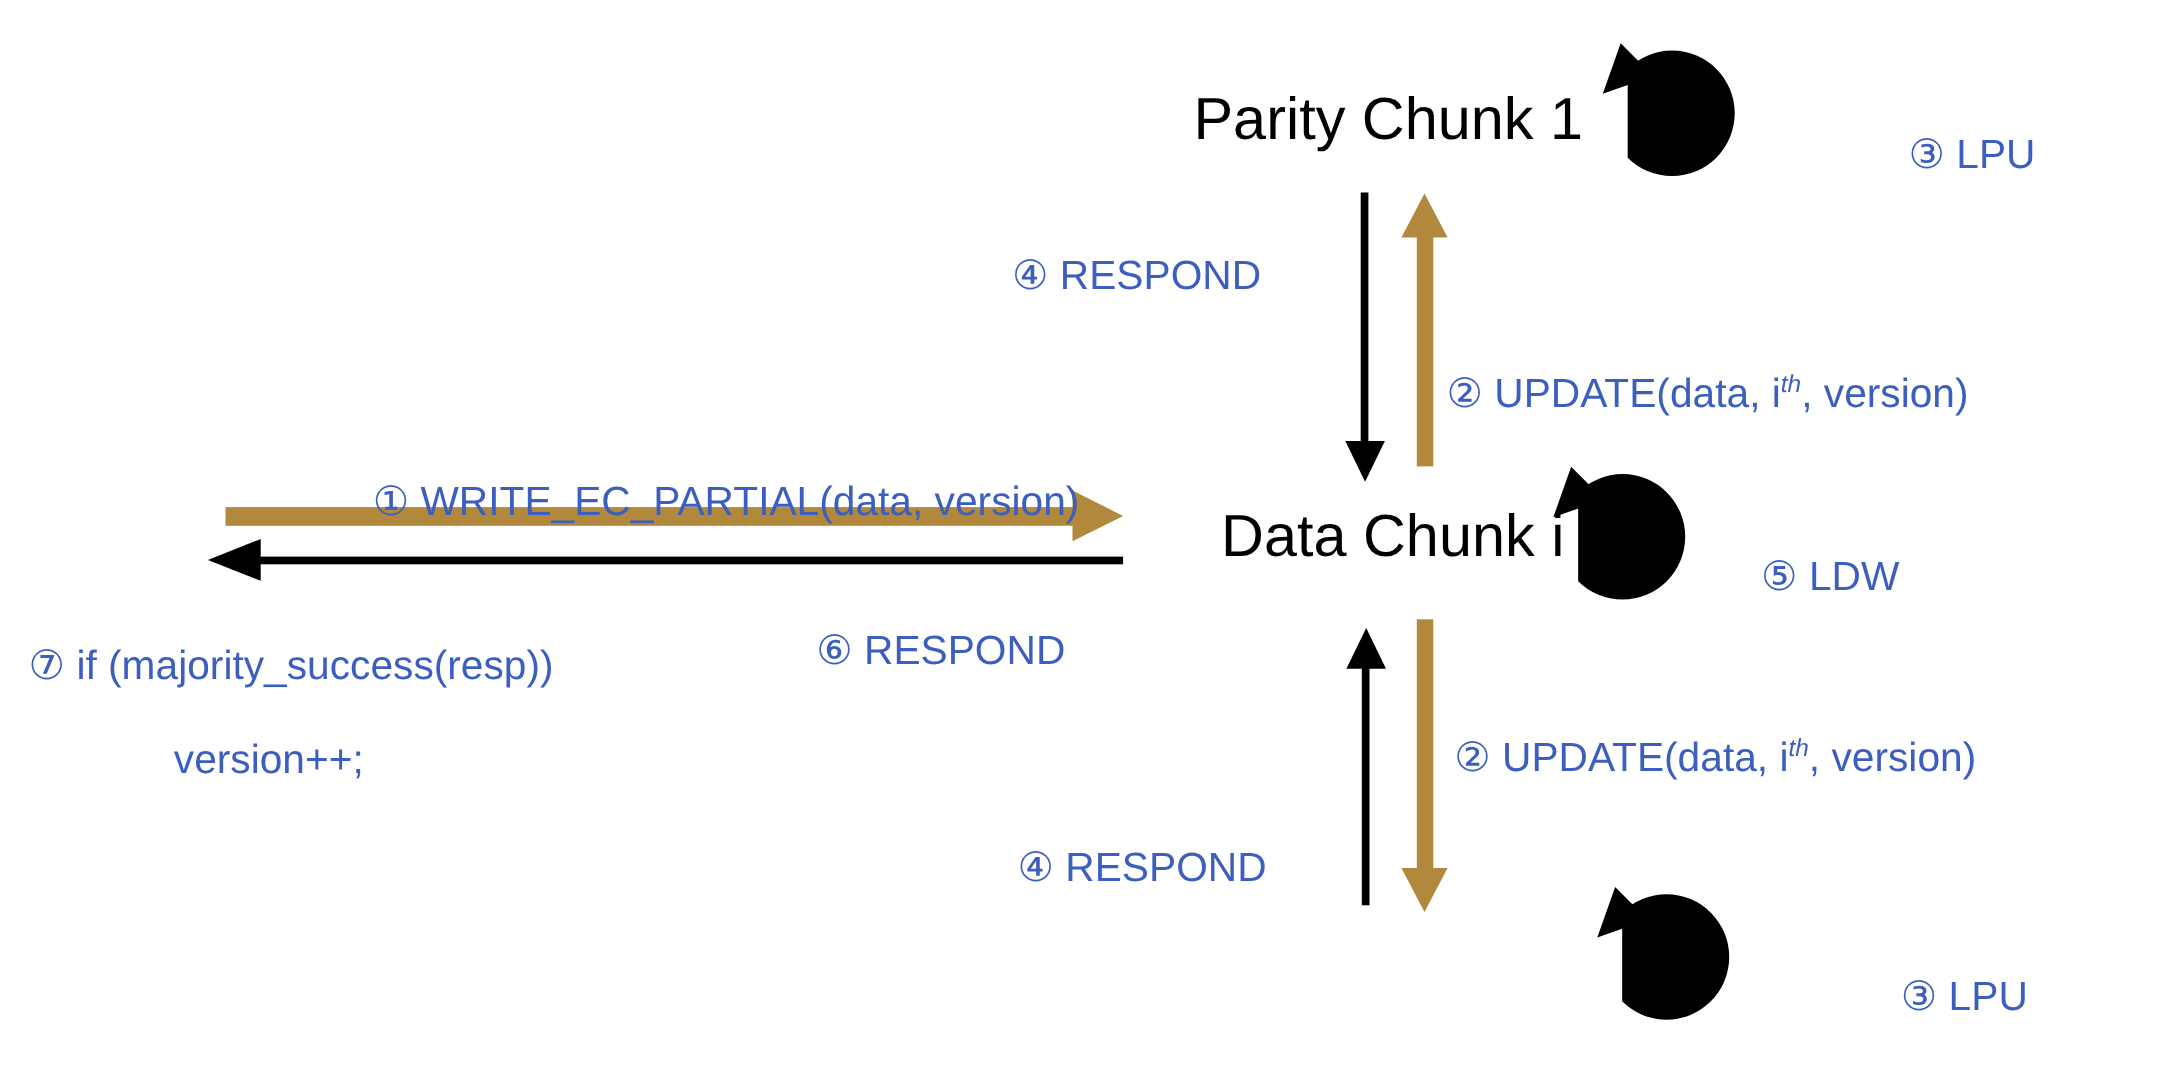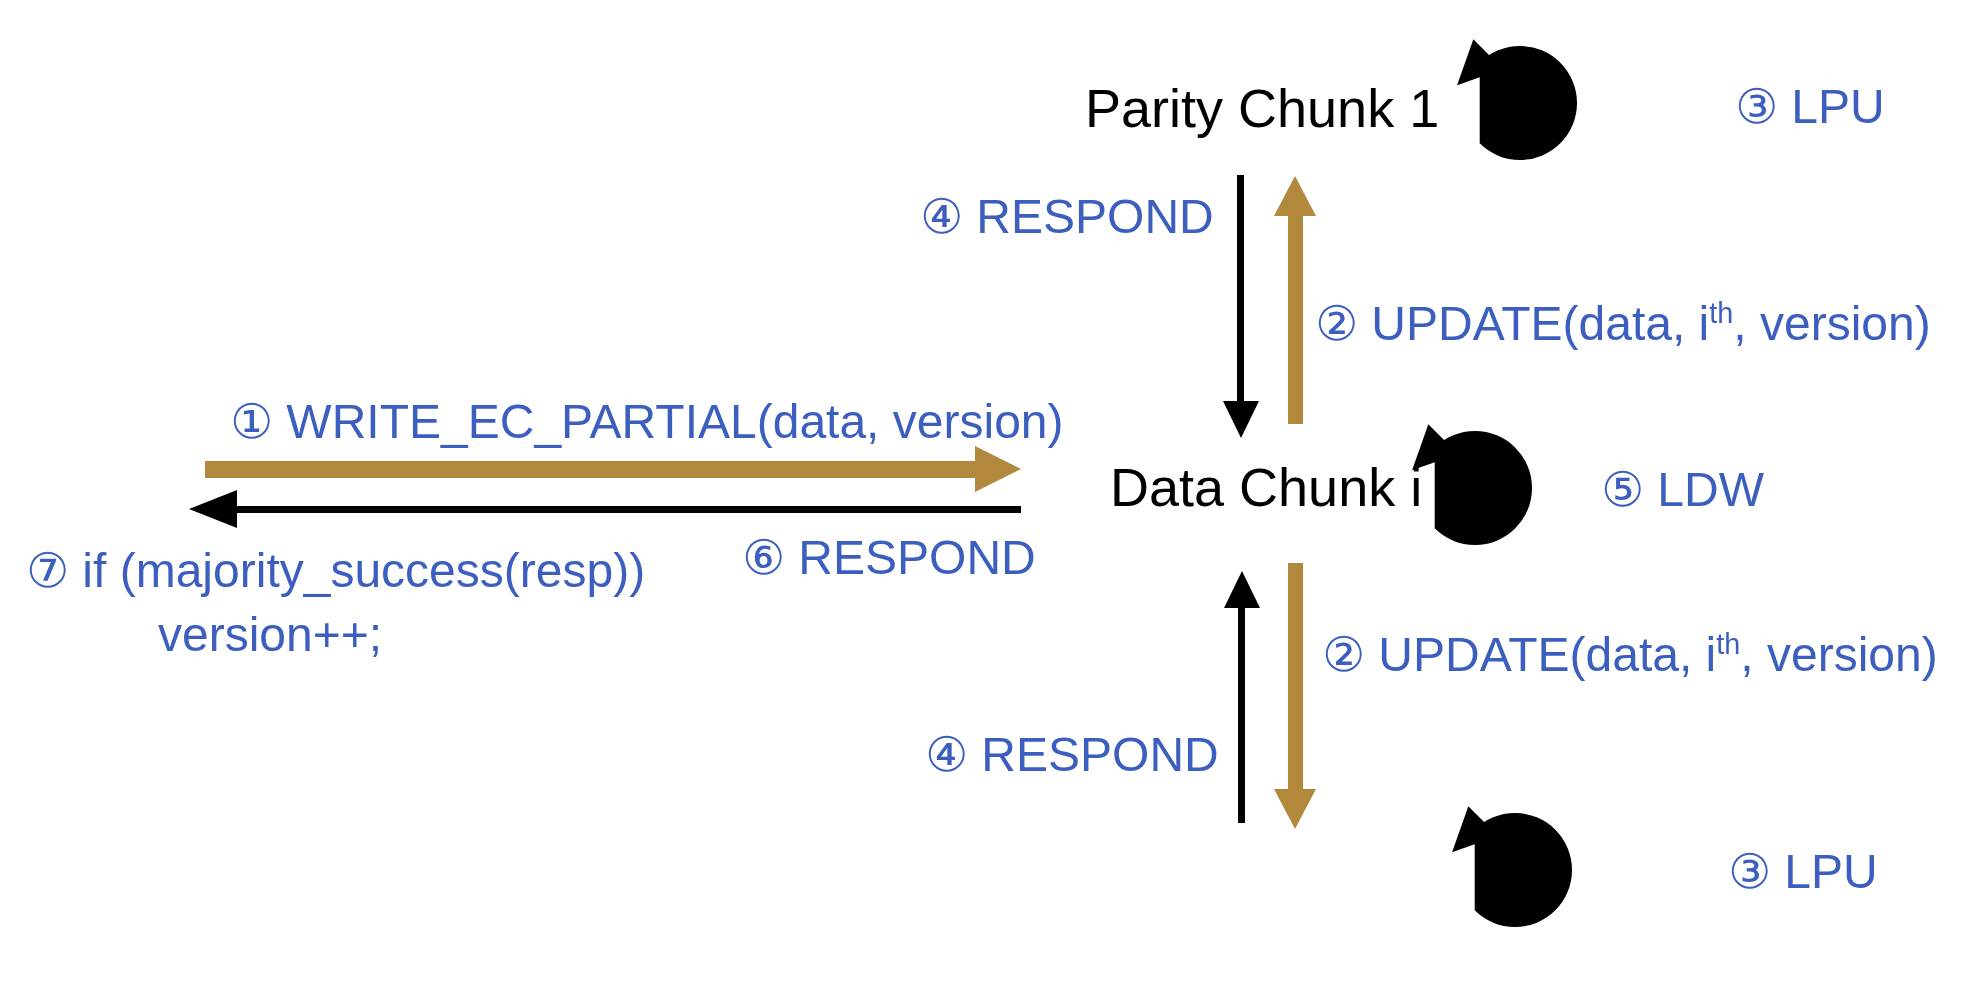--- a/index.html
+++ b/index.html
@@ -13,26 +13,27 @@
   .entity{
     position:absolute;
     color:var(--ink,#000);
     font-size:54px;
     line-height:1.05;
     white-space:nowrap;
   }
   .blabel{
     position:absolute;
     color:var(--blue,#3c5fbf);
-    font-size:48px;
+    font-size:37px;
     line-height:1.1;
     white-space:nowrap;
+    margin-top:40px;
   }
-  .blabel sup{font-size:0.6em;line-height:0;}
-  .center{text-align:left;}
+  .blabel sup{font-size:0.6em;line-height:0;font-style:italic;}
+  .center{text-align:center;}
   .shaft{position:absolute;}
   .shaft.gold{background:var(--gold,#b1883c);}
   .shaft.black{background:var(--ink,#000);}
   .head{position:absolute;width:0;height:0;}
   
   .head.right{border-top:23px solid transparent;border-bottom:23px solid transparent;border-left:46px solid var(--gold,#b1883c);}
   
   .head.left{border-top:19px solid transparent;border-bottom:19px solid transparent;border-right:48px solid var(--ink,#000);}
   .head.down-black{border-left:18px solid transparent;border-right:18px solid transparent;border-top:37px solid var(--ink,#000);}
   .head.up-black{border-left:18px solid transparent;border-right:18px solid transparent;border-bottom:37px solid var(--ink,#000);}
@@ -100,21 +101,21 @@
   <div>
     <div class="shaft gold" style="left:1288px;top:563px;width:15px;height:228px"></div>
     <div class="head down-gold" style="left:1274px;top:789px"></div>
   </div>
 
   <div class="blabel center" style="left:230px;top:396px;width:860px">① WRITE_EC_PARTIAL(data, version)</div>
 
   <div class="blabel" style="left:742px;top:532px">⑥ RESPOND</div>
 
   <div class="blabel" style="left:26px;top:545px">⑦ if (majority_success(resp))</div>
-  <div class="blabel" style="left:158px;top:609px">version++;</div>
+  <div class="blabel" style="left:158px;top:631px">version++;</div>
 
   <div class="blabel" style="left:920px;top:191px">④ RESPOND</div>
 
   <div class="blabel" style="left:1315px;top:298px">
     <span>② UPDATE(data, i</span><sup>th</sup><span>, version)</span>
   </div>
 
   <div class="blabel" style="left:925px;top:729px">④ RESPOND</div>
 
   <div class="blabel" style="left:1322px;top:629px">

